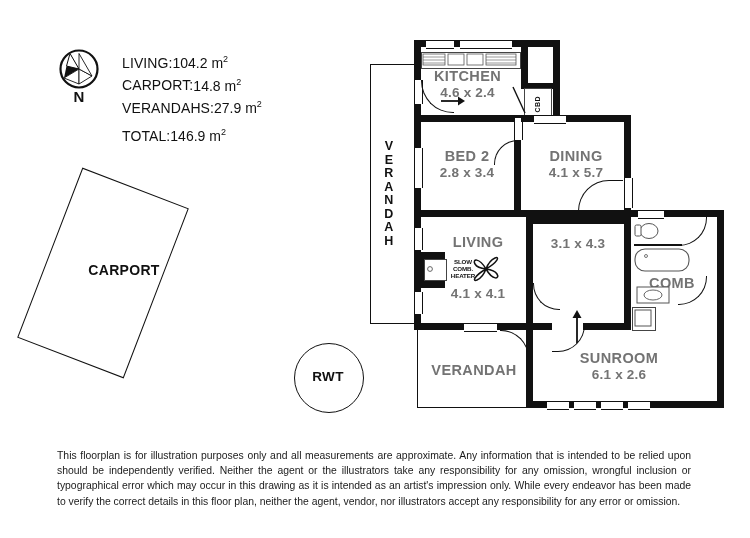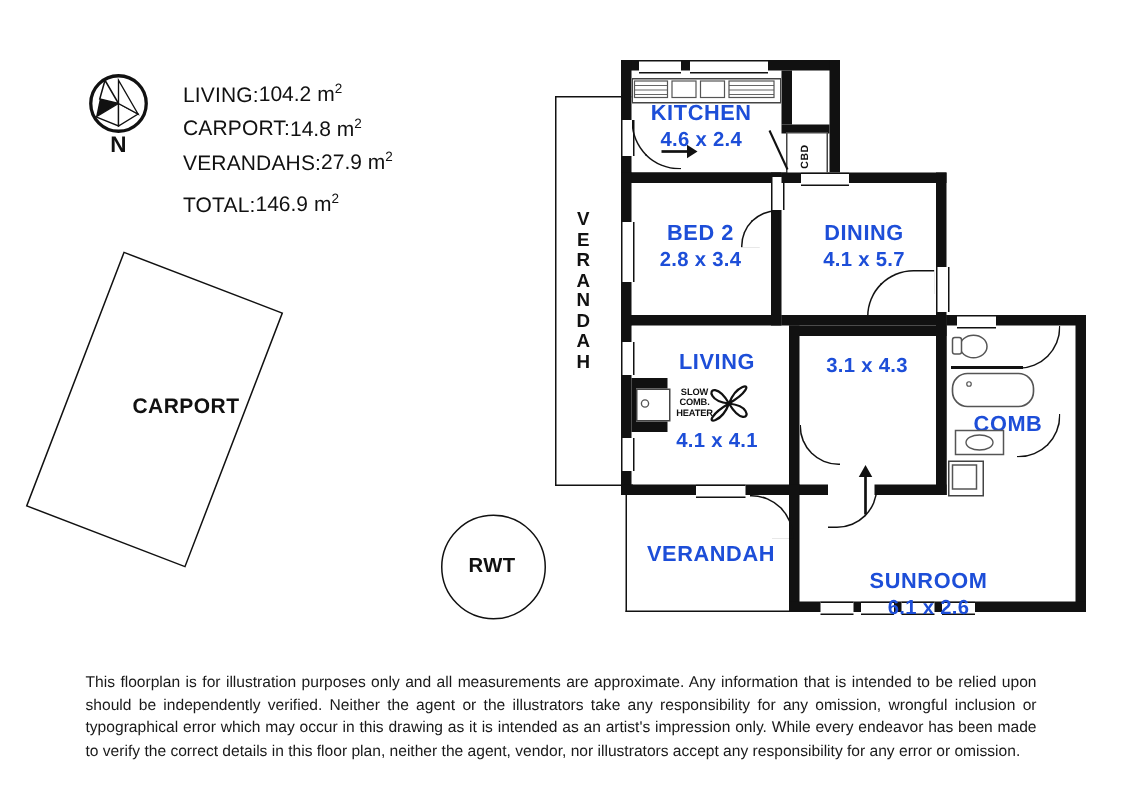--- a/index.html
+++ b/index.html
@@ -43,21 +43,21 @@
   
   .win-h{position:absolute;background:#fff;border-top:1.2px solid #111;
          border-bottom:1.2px solid #111;}
   .win-v{position:absolute;background:#fff;border-left:1.2px solid #111;
          border-right:1.2px solid #111;}
 
   
   .arc{position:absolute;border:1.2px solid #111;background:transparent;}
 
   
-  .rlabel{position:absolute;text-align:center;font-weight:bold;color:#1d4ed8;}
+  .rlabel{position:absolute;text-align:center;font-weight:bold;color:#737373;}
   .rname{font-size:14.5px;letter-spacing:.4px;line-height:17px;}
   .rdim{font-size:13.5px;letter-spacing:.2px;line-height:16px;}
   .vert-label{position:absolute;font-size:12.5px;font-weight:bold;
               line-height:13.5px;text-align:center;width:14px;letter-spacing:.3px;}
   .tiny{position:absolute;font-size:6.2px;font-weight:bold;line-height:7px;
         text-align:center;letter-spacing:-.1px;}
   .cbd{position:absolute;font-size:7px;font-weight:bold;letter-spacing:.4px;
        transform:rotate(-90deg);transform-origin:50% 50%;white-space:nowrap;}
 
   
@@ -295,21 +295,21 @@
   <div class="win-h" style="left:547px;top:401px;width:22px;height:7px;"></div>
   <div class="win-h" style="left:574px;top:401px;width:22px;height:7px;"></div>
   <div class="win-h" style="left:601px;top:401px;width:22px;height:7px;"></div>
   <div class="win-h" style="left:628px;top:401px;width:22px;height:7px;"></div>
 
   <svg style="position:absolute;left:570px;top:308px;" width="14" height="36">
     <line x1="7" y1="35" x2="7" y2="5" stroke="#111" stroke-width="1.8"></line>
     <polygon points="2.5,10 7,2 11.5,10" fill="#111"></polygon>
   </svg>
 
-  <div class="rlabel" style="left:560px;top:350px;width:118px;margin-top:30px;">
+  <div class="rlabel" style="left:560px;top:350px;width:118px;">
     <div class="rname">SUNROOM</div>
     <div class="rdim">6.1 x 2.6</div>
   </div>
 
   <div class="arc" style="left:500px;top:330px;width:28px;height:28px;border-radius:0 28px 0 0;border-bottom:none;border-left:none;"></div>
 
   <div class="disclaimer">This floorplan is for illustration purposes only and all measurements are approximate. Any information that is intended to be relied upon should be independently verified. Neither the agent or the illustrators take any responsibility for any omission, wrongful inclusion or typographical error which may occur in this drawing as it is intended as an artist's impression only. While every endeavor has been made to verify the correct details in this floor plan, neither the agent, vendor, nor illustrators accept any responsibility for any error or omission.</div>
 
 </div>
 

